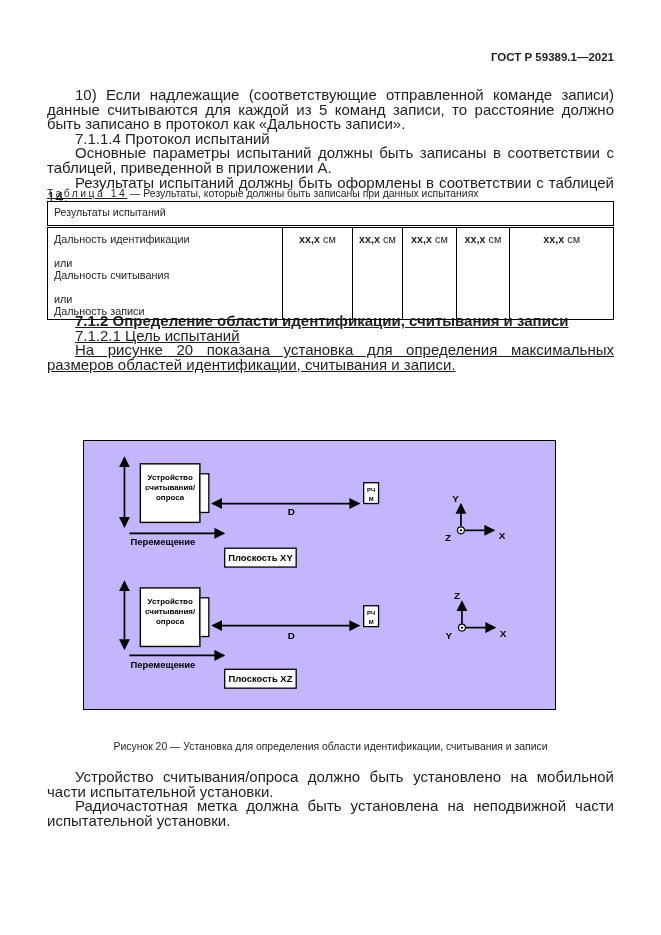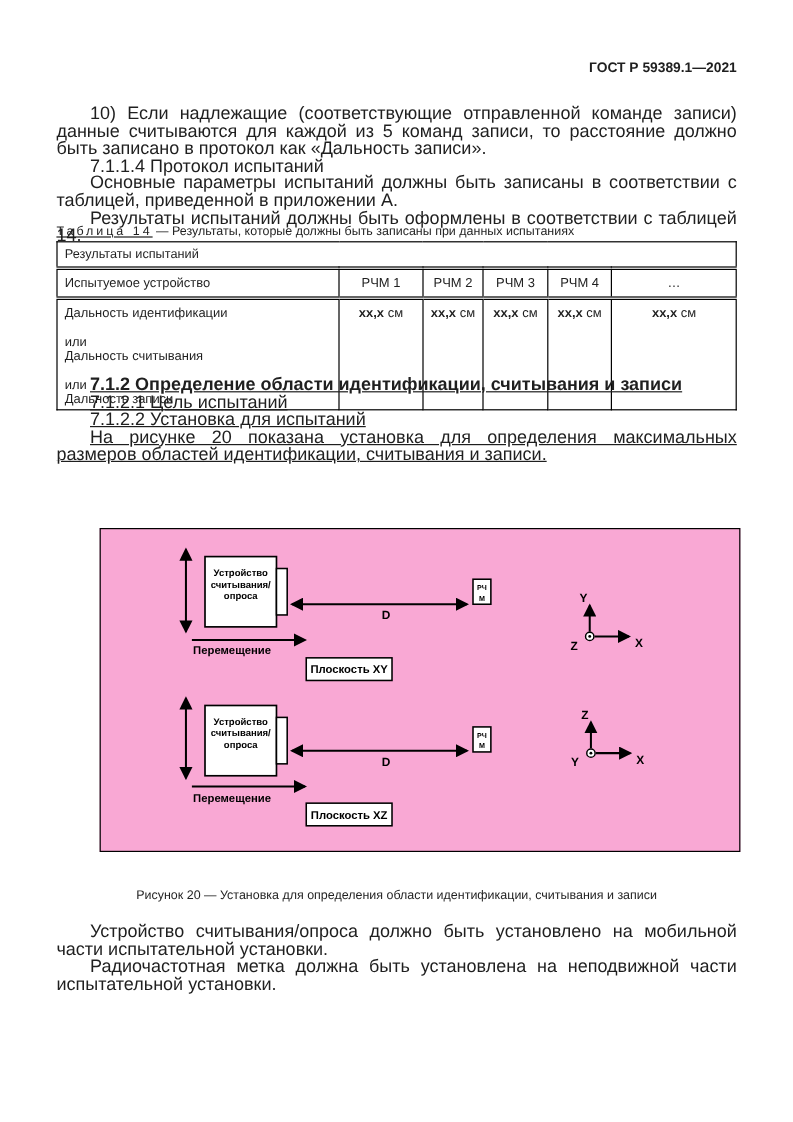--- a/index.html
+++ b/index.html
@@ -31,22 +31,22 @@
   }
   table.t14 td{border:1.4px solid #000;padding:2px 6px;vertical-align:top;}
   table.t14 .head-span{font-size:10.6px;padding:4px 6px;border-bottom:3px double #000;}
   table.t14 .colhead{text-align:center;padding:5px 2px;border-bottom:3px double #000;}
   table.t14 .rowhead{text-align:left;padding:5px 6px;border-bottom:3px double #000;}
   table.t14 .bodycell{text-align:center;padding-top:5px;height:70px;}
   table.t14 .bodyfirst{text-align:left;padding-top:5px;}
   table.t14 .bodyfirst div{margin:0;}
   table.t14 .gap{height:12px;}
   .figure{
-    position:absolute;top:440px;left:83px;width:534px;height:270px;
-    border:1.6px solid #000;box-sizing:border-box;background:#f9a8d4;
+    position:absolute;top:440px;left:83px;width:473px;height:270px;
+    border:1.6px solid #000;box-sizing:border-box;background:#c4b5fd;
   }
   .figure svg{display:block;width:100%;height:100%;}
   .fig-caption{
     position:absolute;top:741px;left:47px;width:567px;
     text-align:center;font-size:10.4px;
   }
   .page-num{
     position:absolute;top:843px;left:47px;width:535px;
     text-align:right;font-size:11.4px;
   }
@@ -85,28 +85,20 @@
         <col style="width:9.0%">
       <col style="width:9.4%">
         <col style="width:9.5%">
         <col style="width:18.3%">
     </colgroup>
     <tbody>
         <tr>
       <td class="head-span" colspan="6">Результаты испытаний</td>
     </tr>
     <tr>
-      <td class="rowhead">Испытуемое устройство</td>
-      <td class="colhead">РЧМ 1</td>
-      <td class="colhead">РЧМ 2</td>
-      <td class="colhead">РЧМ 3</td>
-      <td class="colhead">РЧМ 4</td>
-      <td class="colhead">…</td>
-    </tr>
-    <tr>
       <td class="bodyfirst">
         <div>Дальность идентификации</div>
         <div class="gap"></div>
         <div>или</div>
         <div>Дальность считывания</div>
         <div class="gap"></div>
         <div>или</div>
         <div>Дальность записи</div>
       </td>
       <td class="bodycell"><b>хх,х</b><span> см</span></td>
@@ -114,21 +106,20 @@
       <td class="bodycell"><b>хх,х</b><span> см</span></td>
       <td class="bodycell"><b>хх,х</b><span> см</span></td>
       <td class="bodycell"><b>хх,х</b><span> см</span></td>
     </tr>
   </tbody>
     </table>
 
   <div class="textblock sec2">
     <p class="bold">7.1.2 Определение области идентификации, считывания и записи</p>
     <p>7.1.2.1 Цель испытаний</p>
-    <p>7.1.2.2 Установка для испытаний</p>
     <p>На рисунке 20 показана установка для определения максимальных размеров областей идентификации, считывания и записи.</p>
   </div>
 
   <div class="figure">
     <svg viewBox="0 0 473 270">
       <defs>
         <marker id="ah" viewBox="0 0 10 10" refX="8.5" refY="5" markerWidth="6.5" markerHeight="6.5" orient="auto-start-reverse">
           <path d="M0,0 L10,5 L0,10 z" fill="#000"></path>
         </marker>
       </defs>

